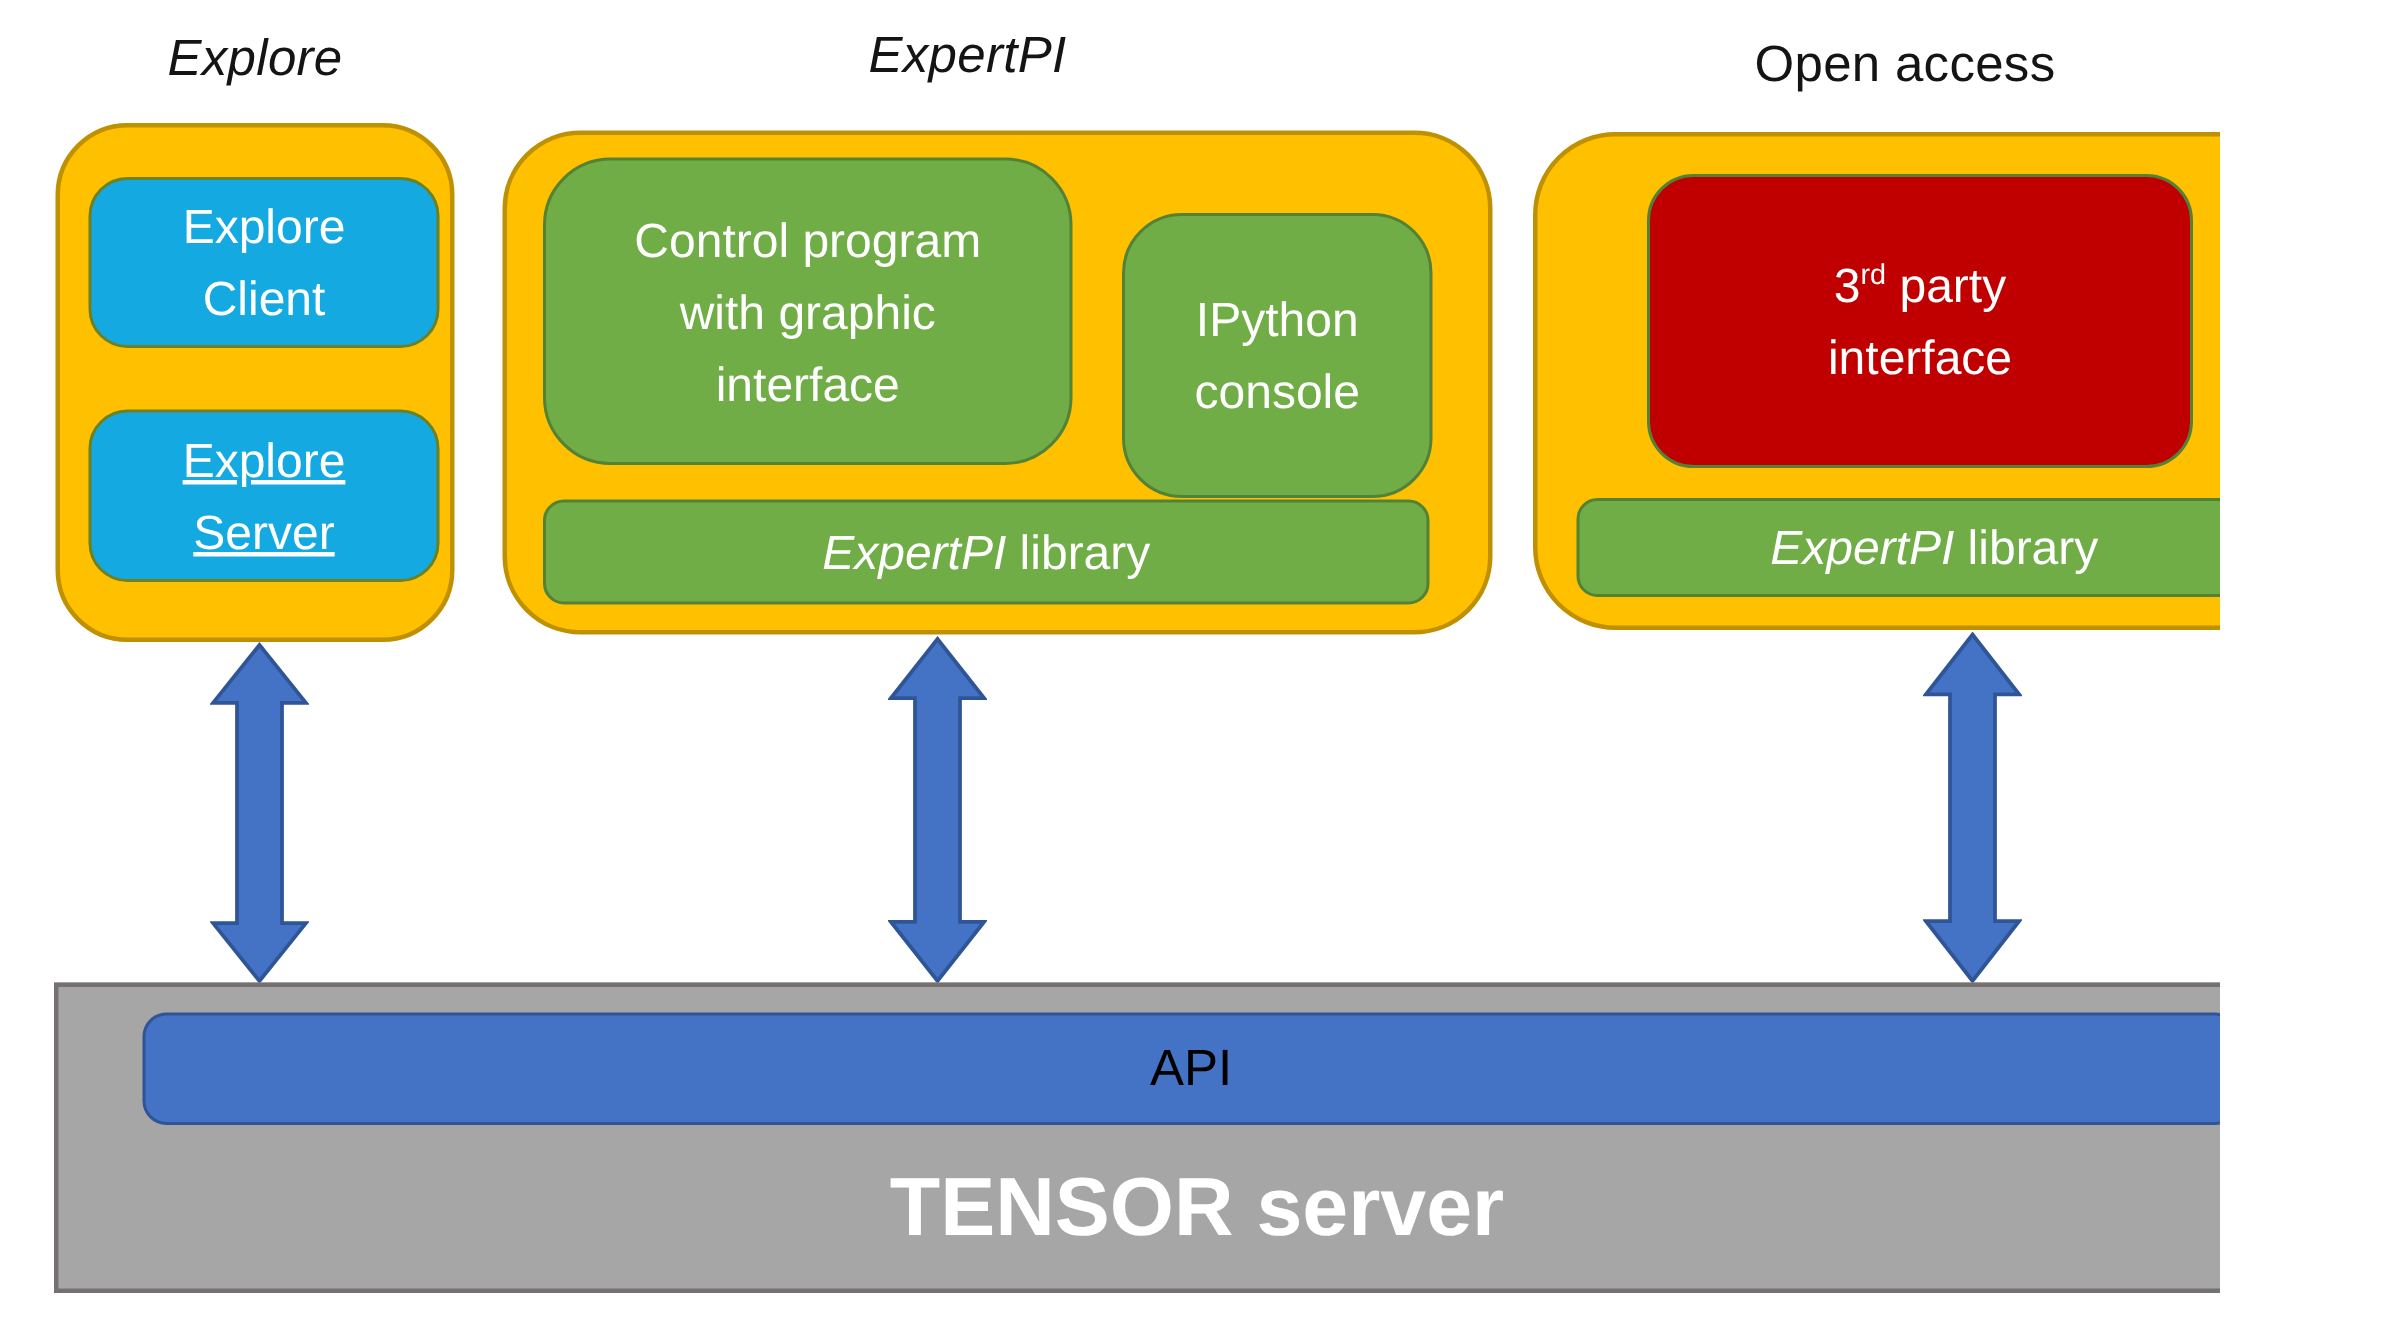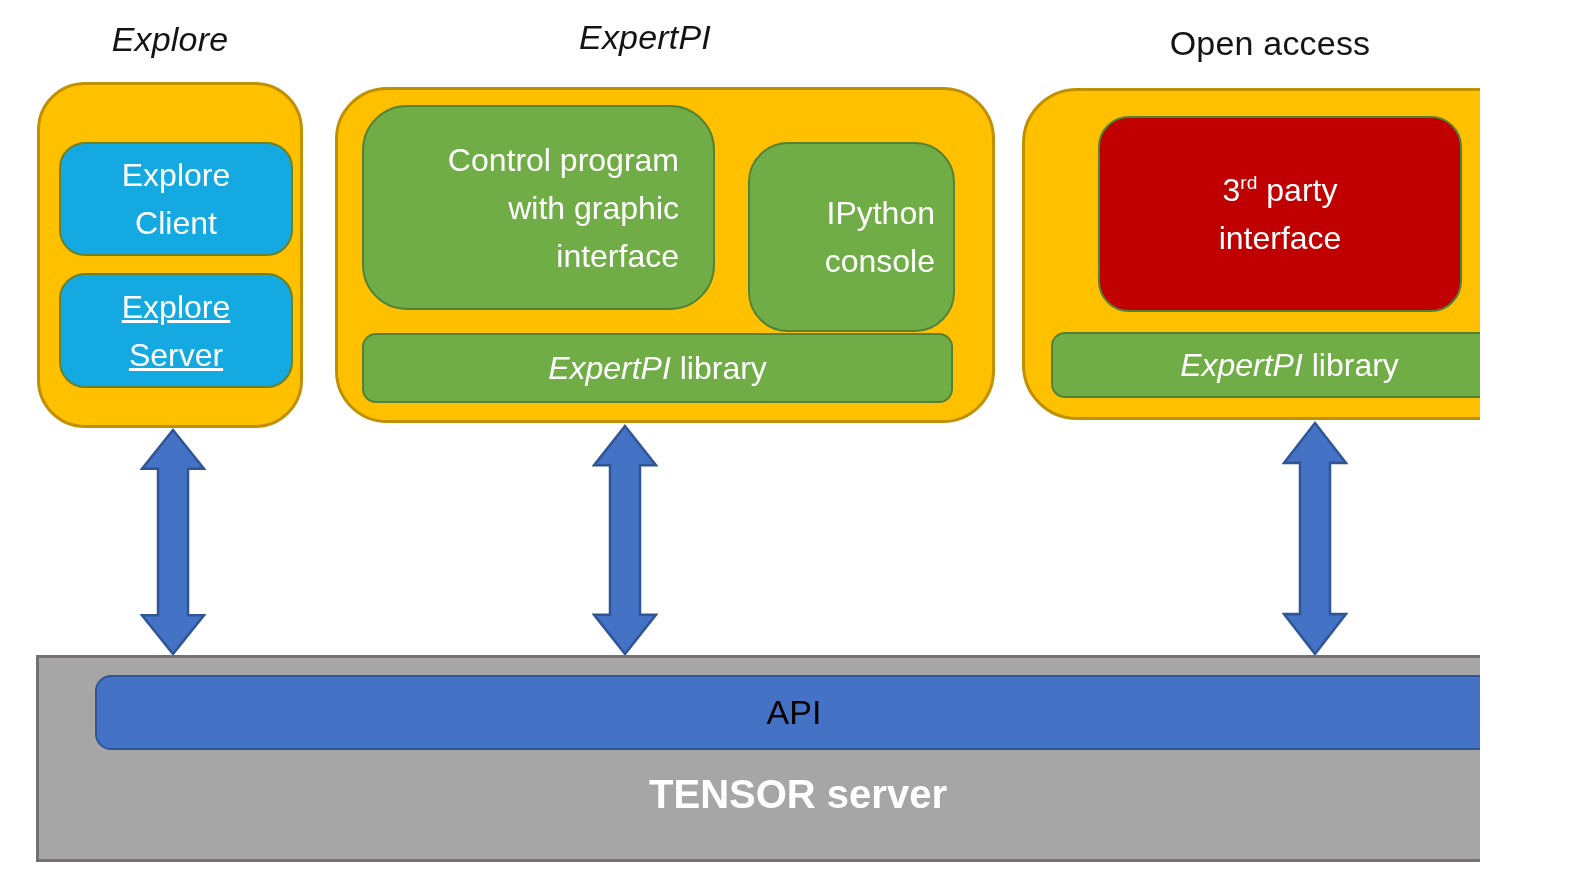--- a/index.html
+++ b/index.html
@@ -37,24 +37,24 @@
     position: absolute;
     display: flex;
     align-items: center;
     justify-content: center;
     text-align: center;
     color: #ffffff;
     font-size: 32px;
     line-height: 1.5;
   }
   .cyan-box  { background: var(--cyan);  border: 2.5px solid var(--cyan-border); border-radius: 26px; }
-  .green-box { background: var(--green); border: 2.5px solid var(--green-border); text-align: right; }
+  .green-box { background: var(--green); border: 2.5px solid var(--green-border); }
   .red-box   { background: var(--red);   border: 2.5px solid var(--green-border); border-radius: 31px; }
 
-  #box-explore-client { left: 59px;  top: 118px; width: 234px; height: 114px; padding: 0 40px; margin-top: 24px; }
+  #box-explore-client { left: 59px;  top: 118px; width: 234px; height: 114px; padding: 0 40px; }
   #box-explore-server { left: 59px;  top: 273px; width: 234px; height: 115px; padding: 0 40px; text-decoration: underline; }
   #box-control        { left: 362px; top: 105px; width: 353px; height: 205px; border-radius: 45px; padding: 0 34px; }
   #box-ipython        { left: 748px; top: 102px; width: 207px; height: 190px; border-radius: 40px; padding: 0 18px; margin-top: 40px; }
   #lib-expertpi       { left: 362px; top: 333px; width: 591px; height: 70px;  border-radius: 14px; }
   #box-thirdparty     { left: 1098px; top: 116px; width: 364px; height: 196px; padding: 0 58px; }
   #lib-open           { left: 1051px; top: 332px; width: 477px; height: 66px; border-radius: 14px; }
 
   .it  { font-style: italic; }
   .sup { font-size: 0.60em; vertical-align: super; line-height: 0; }
 
@@ -78,21 +78,21 @@
     border: 2px solid var(--blue-border);
     border-radius: 16px;
     display: flex; align-items: center; justify-content: center;
     color: #000000; font-size: 34px;
   }
   #tensor-label {
     position: absolute;
     left: 36px; top: 772px; width: 1524px;
     text-align: center;
     color: #ffffff;
-    font-size: 40px;
+    font-size: 55px;
     font-weight: 700;
   }
 </style>
 </head>
 <body>
 
 <div class="canvas">
 
   <div class="title" id="title-explore">Explore</div>
   <div class="title" id="title-expertpi">ExpertPI</div>

